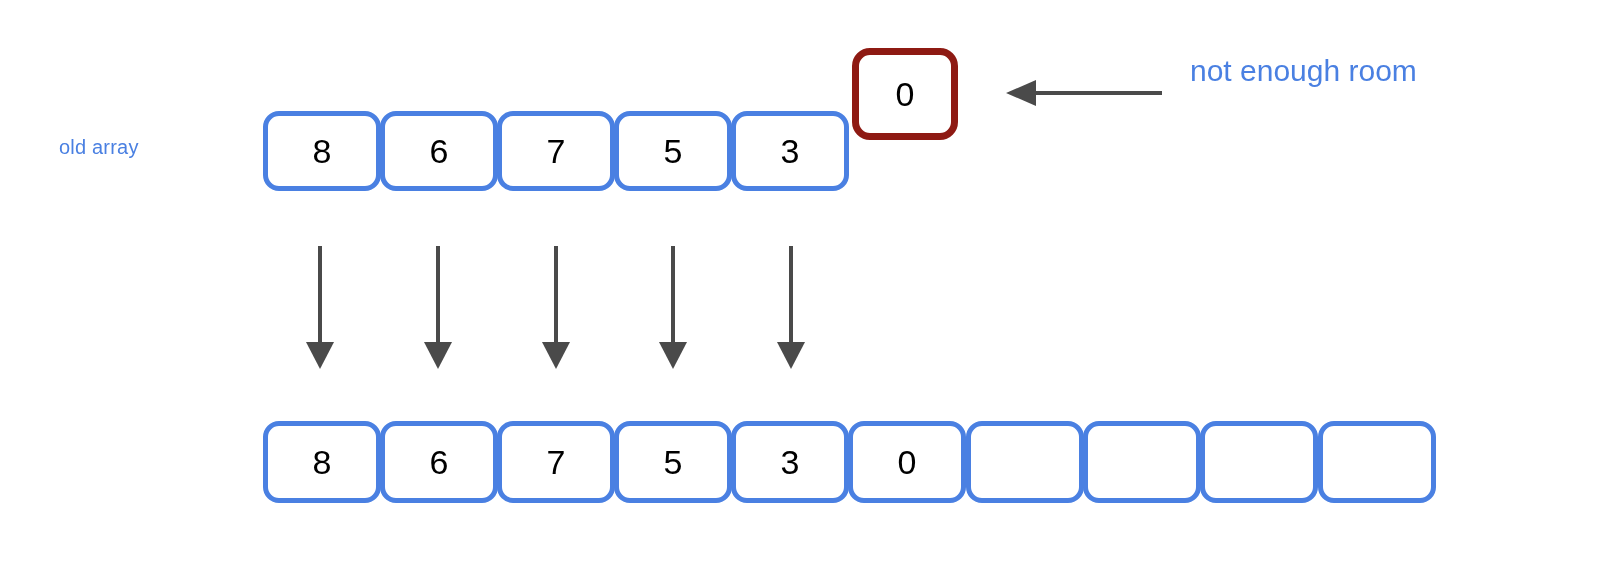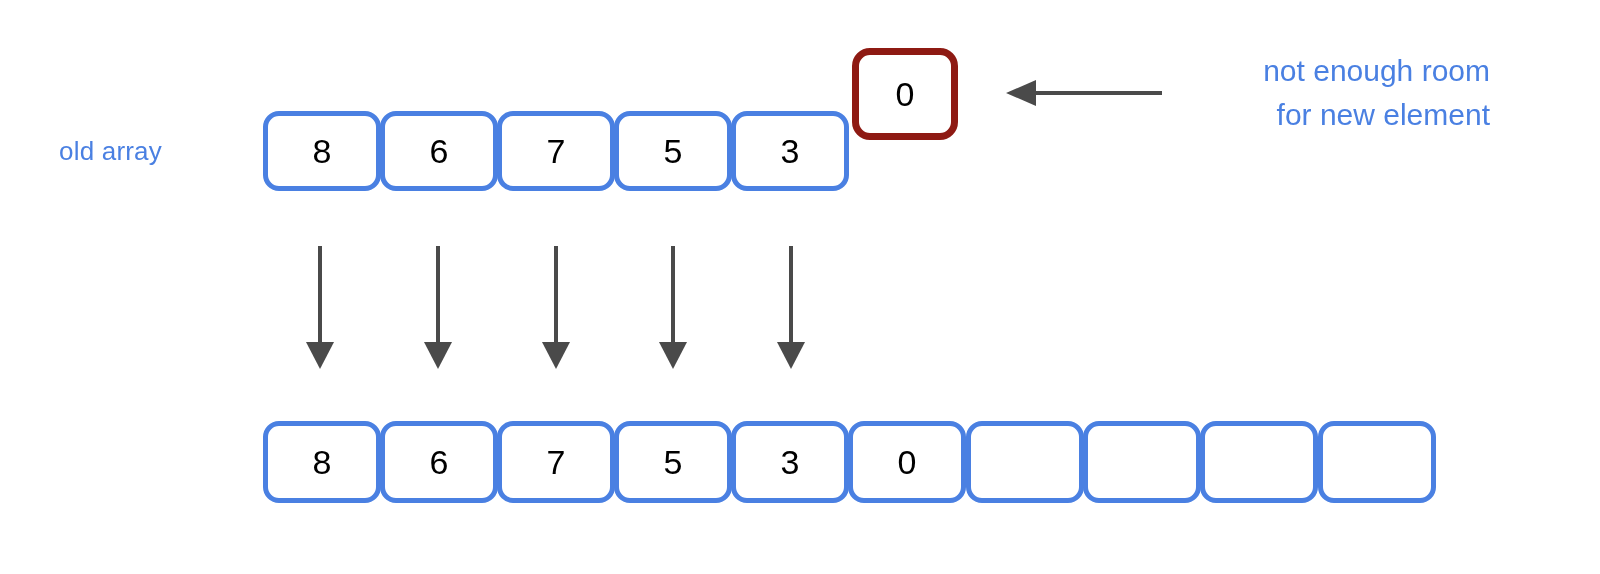--- a/index.html
+++ b/index.html
@@ -16,41 +16,41 @@
     width: 1600px;
     height: 574px;
     background: #ffffff;
     overflow: hidden;
   }
 
   
   .row-label {
     position: absolute;
     font-family: "Liberation Sans", sans-serif;
-    font-size: 26px;
+    font-size: 20px;
     color: #4a80e2;
     white-space: nowrap;
     letter-spacing: 0.2px;
   }
   #old-array-label {
     left: 59px;
     top: 136px;
   }
   #new-array-label {
     left: 45px;
     top: 446px;
   }
 
   .annotation {
     position: absolute;
     font-family: "Liberation Sans", sans-serif;
     font-size: 30px;
     line-height: 44px;
     color: #4a80e2;
-    text-align: right;
+    text-align: left;
     white-space: nowrap;
   }
   #room-annotation {
     left: 1190px;
     top: 49px;
     width: 300px;
   }
 
   
   .cell {
@@ -142,21 +142,20 @@
     <span>0</span>
   </div>
 
   <svg class="arrow-svg" id="side-arrow" viewBox="0 0 1600 574">
     <line x1="1162" y1="93" x2="1030" y2="93" stroke="#4a4a4a" stroke-width="4"></line>
     <polygon points="1006,93 1036,80 1036,106" fill="#4a4a4a"></polygon>
   </svg>
 
   <div class="annotation" id="room-annotation">
     <div>not enough room</div>
-    <div>for new element</div>
   </div>
 
   <svg class="arrow-svg" id="down-arrows" viewBox="0 0 1600 574">
     <g>
       <line x1="320" y1="246" x2="320" y2="348" stroke="#4a4a4a" stroke-width="4"></line>
       <polygon points="320,369 306,342 334,342" fill="#4a4a4a"></polygon>
     </g>
     <g>
       <line x1="438" y1="246" x2="438" y2="348" stroke="#4a4a4a" stroke-width="4"></line>
       <polygon points="438,369 424,342 452,342" fill="#4a4a4a"></polygon>

